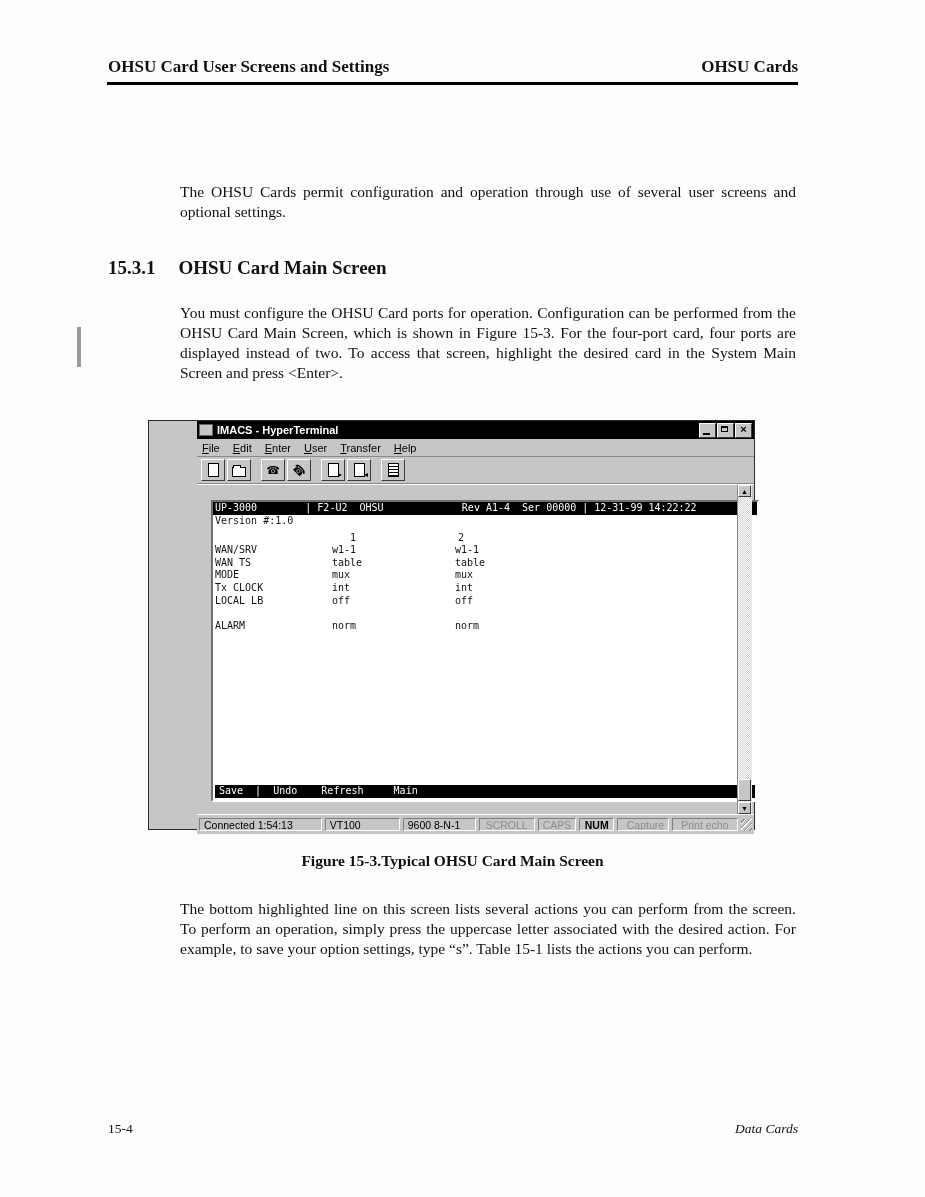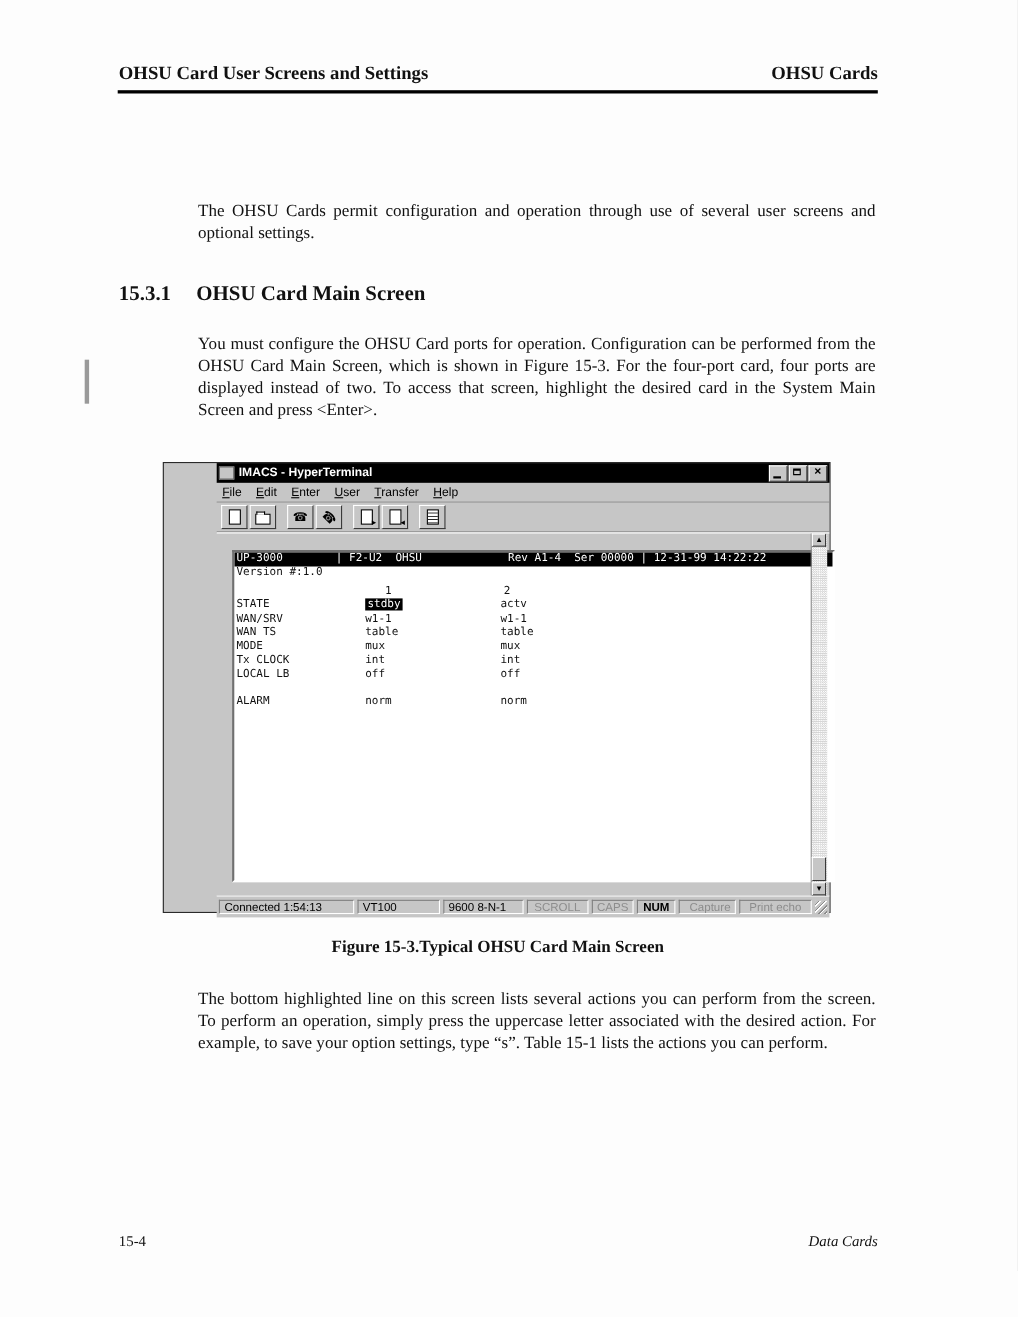--- a/index.html
+++ b/index.html
@@ -184,23 +184,20 @@
 
       <div class="term">
         <div class="term-hdr">UP-3000        | F2-U2  OHSU             Rev A1-4  Ser 00000 | 12-31-99 14:22:22</div>
         <div class="tline">Version #:1.0</div>
 
         <div class="trow thead">
           <span class="tlabel"></span><span class="tv1">1</span><span class="tv2">2</span>
         </div>
 
         <div class="trow">
-          <span class="tlabel">STATE</span><span class="tv1"><span class="inv">stdby</span></span><span class="tv2">actv</span>
-        </div>
-        <div class="trow">
           <span class="tlabel">WAN/SRV</span><span class="tv1">w1-1</span><span class="tv2">w1-1</span>
         </div>
         <div class="trow">
           <span class="tlabel">WAN TS</span><span class="tv1">table</span><span class="tv2">table</span>
         </div>
         <div class="trow">
           <span class="tlabel">MODE</span><span class="tv1">mux</span><span class="tv2">mux</span>
         </div>
         <div class="trow">
           <span class="tlabel">Tx CLOCK</span><span class="tv1">int</span><span class="tv2">int</span>
@@ -208,20 +205,21 @@
         <div class="trow">
           <span class="tlabel">LOCAL LB</span><span class="tv1">off</span><span class="tv2">off</span>
         </div>
 
         <div class="tspacer"></div>
 
         <div class="trow">
           <span class="tlabel">ALARM</span><span class="tv1">norm</span><span class="tv2">norm</span>
         </div>
 
+        <div class="term-actions">Save  |  Undo    Refresh     Main</div>
       </div>
 
       <div class="vscroll">
         <span class="sbtn sb-up">▲</span>
         <span class="sthumb"></span>
         <span class="sbtn sb-down">▼</span>
       </div>
     </div>
 
     <div class="statusbar">

